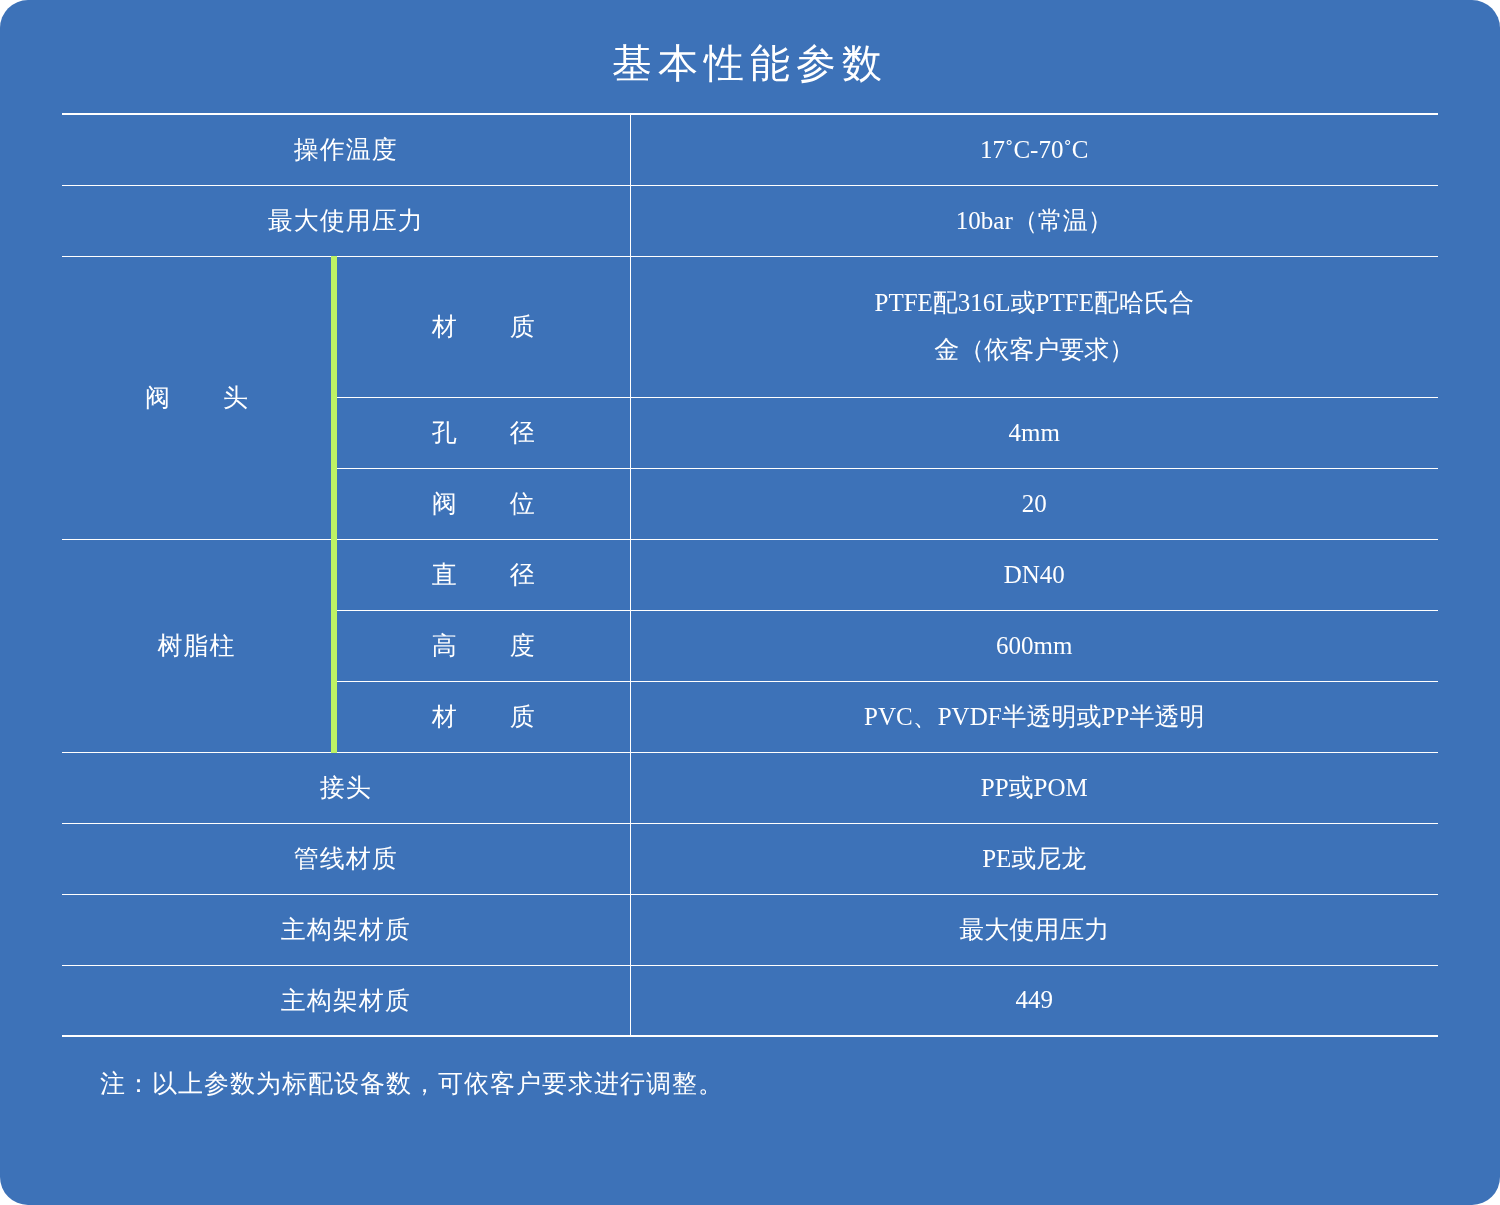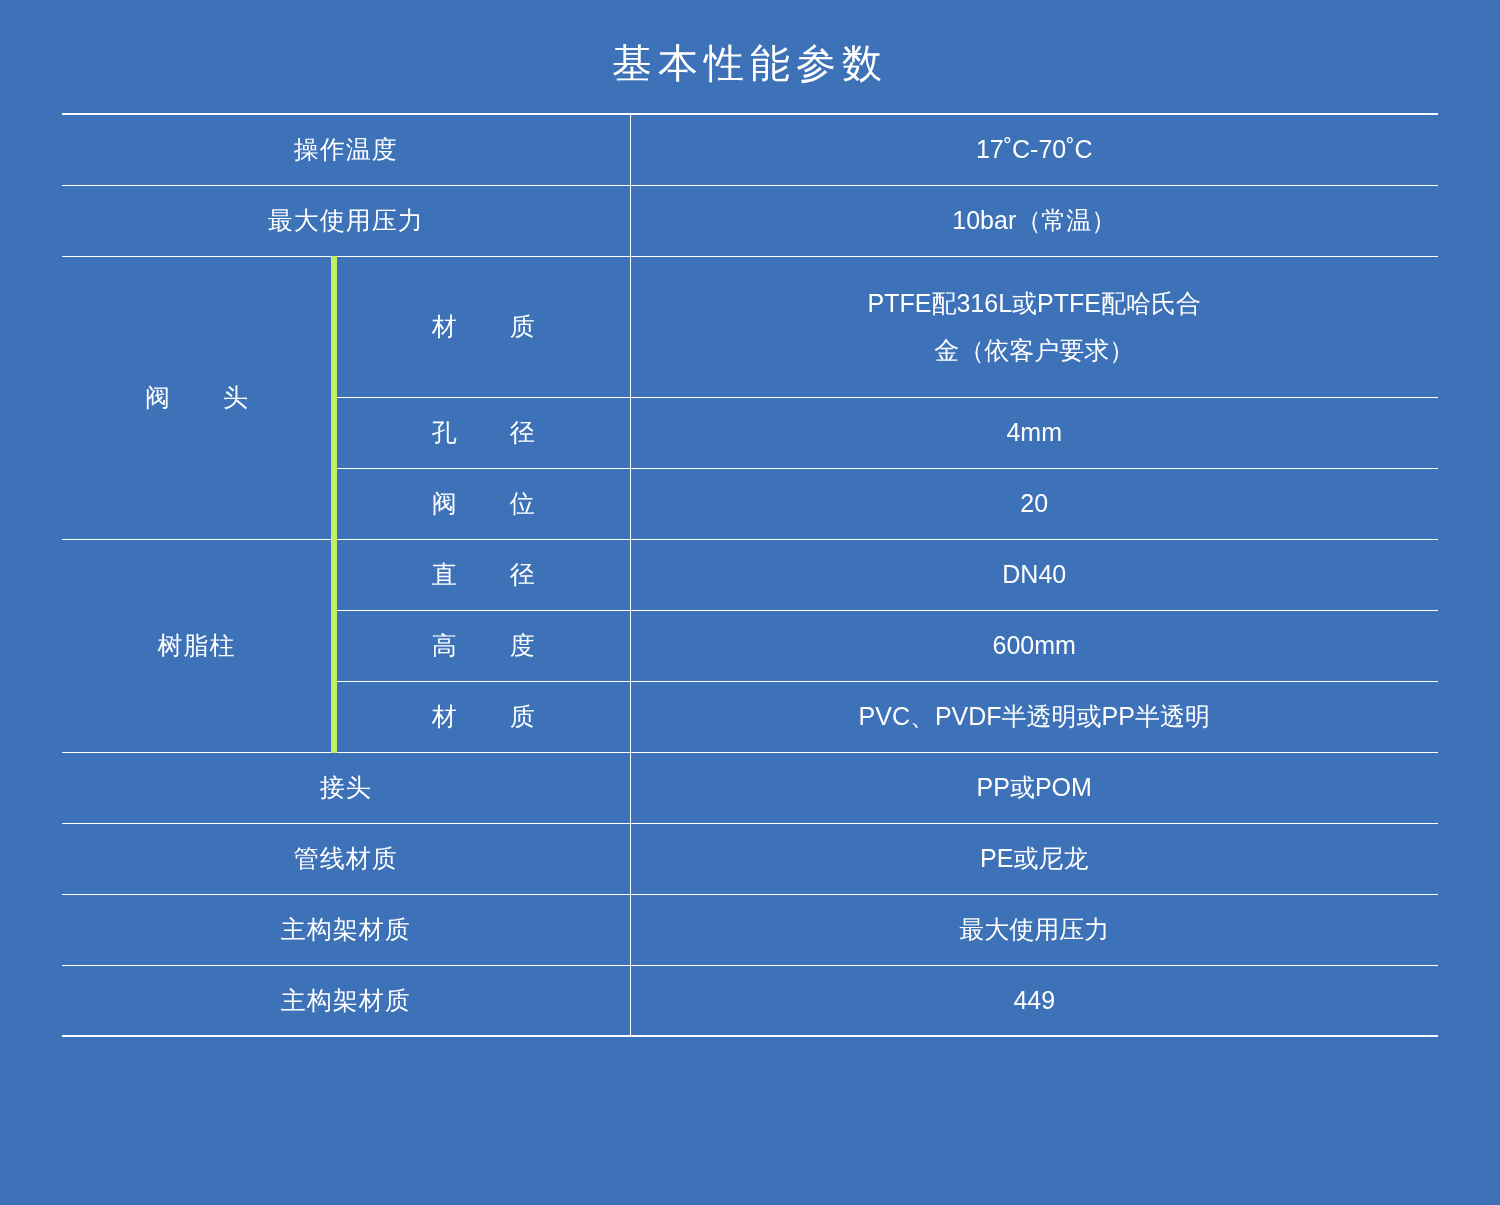--- a/index.html
+++ b/index.html
@@ -12,20 +12,21 @@
     background: #ffffff;
     font-family: "Liberation Sans", sans-serif;
   }
   .spec-card {
     position: relative;
     width: 1500px;
     height: 1205px;
     background: #3d72b8;
     box-sizing: border-box;
     overflow: hidden;
+    border-radius: 28px;
   }
   .card-title {
     text-align: center;
     color: #ffffff;
     font-size: 40px;
     letter-spacing: 6px;
     font-weight: normal;
     margin: 0;
     padding-top: 36px;
     padding-bottom: 22px;
@@ -38,20 +39,21 @@
     border-collapse: collapse;
     table-layout: fixed;
   }
   table.spec-table td {
     color: #ffffff;
     font-size: 25px;
     border-bottom: 1px solid #ffffff;
     padding: 0;
     vertical-align: middle;
     text-align: center;
+    font-family: Liberation Serif, serif;
   }
   .col-a { width: 272px; }
   .col-b { width: 296px; }
   .col-c { width: 808px; }
 
   tr.top-rule td {
     border-top: 2px solid #ffffff;
   }
   tr.bottom-rule td {
     border-bottom: 2px solid #ffffff;
@@ -164,14 +166,15 @@
 
         <tr class="rowh bottom-rule">
           <td class="lbl" colspan="2">主构架材质</td>
           <td class="val">449</td>
         </tr>
 
       </tbody>
     </table>
   </div>
 
+  <div class="note">注：以上参数为标配设备数，可依客户要求进行调整。</div>
 
 </div>
 
 </body></html>

